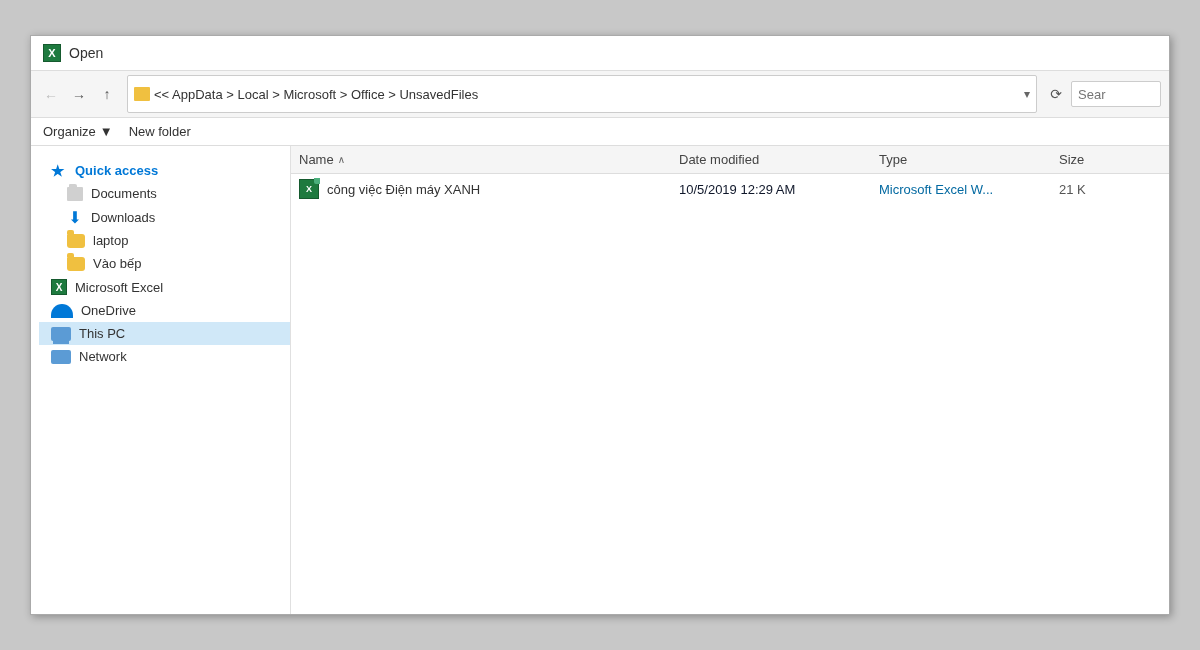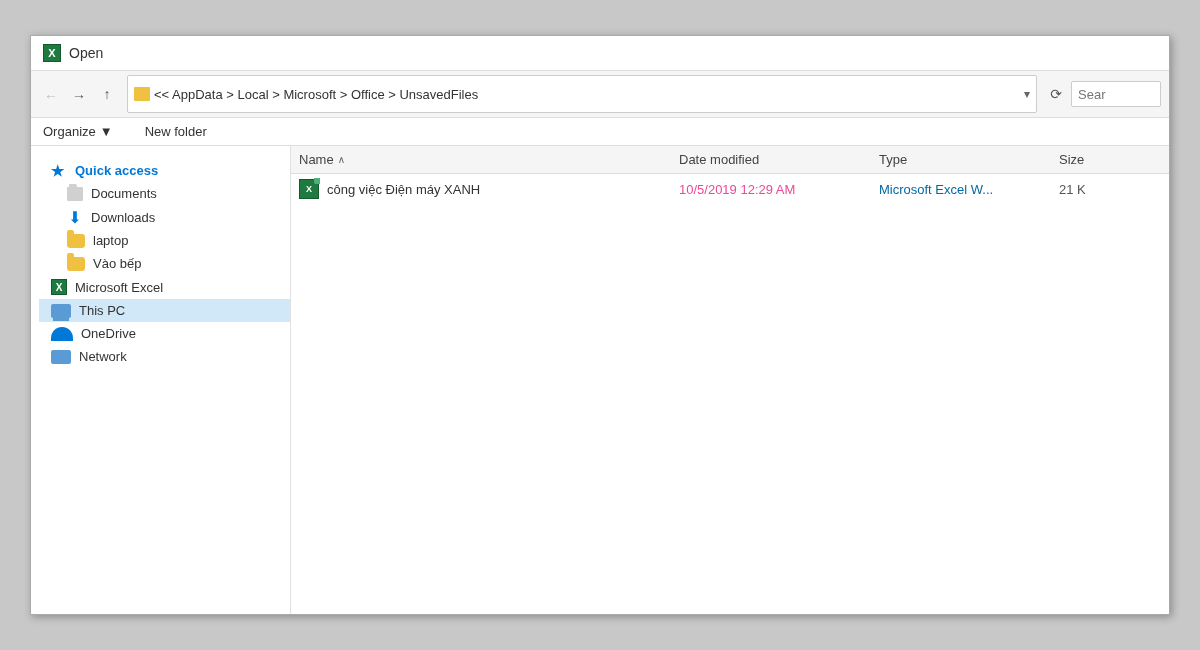--- a/index.html
+++ b/index.html
@@ -117,21 +117,21 @@
       padding: 0 6px;
       font-size: 13px;
       border-radius: 2px;
     }
     .action-bar {
       background: #fff;
       border-bottom: 1px solid #ddd;
       padding: 6px 12px;
       display: flex;
       align-items: center;
-      gap: 32px;
+      gap: 16px;
     }
     .organize-btn {
       color: #333;
       font-size: 13px;
       cursor: pointer;
       display: flex;
       align-items: center;
       gap: 4px;
     }
     .new-folder-btn {
@@ -311,21 +311,21 @@
       cursor: pointer;
       font-size: 13px;
       color: #333;
     }
     .file-name-cell {
       width: 380px;
       display: flex;
       align-items: center;
       gap: 8px;
     }
-    .file-date-cell { width: 200px; color: #ec4899; }
+    .file-date-cell { width: 200px; color: #0f172a; }
     .file-type-cell { width: 180px; color: #0369a1; }
     .file-size-cell { flex: 1; color: #555; }
     .excel-file-icon {
       width: 20px;
       height: 20px;
       background: #1e7a3f;
       color: #fff;
       font-size: 9px;
       font-weight: bold;
       display: flex;
@@ -412,28 +412,28 @@
       <div class="sidebar-item indent">
         <span class="icon-folder-yellow"></span>
         <span>Vào bếp</span>
       </div>
 
       <div class="sidebar-item">
         <span class="icon-excel">X</span>
         <span>Microsoft Excel</span>
       </div>
 
+      <div class="sidebar-item">
+        <span class="icon-onedrive"></span>
+        <span>OneDrive</span>
+      </div>
+
       <div class="sidebar-item selected">
         <span class="icon-thispc"></span>
         <span>This PC</span>
-      </div>
-
-      <div class="sidebar-item">
-        <span class="icon-onedrive"></span>
-        <span>OneDrive</span>
       </div>
 
       <div class="sidebar-item">
         <span class="icon-network"></span>
         <span>Network</span>
       </div>
 
     </div>
 
     <div class="main-panel">

